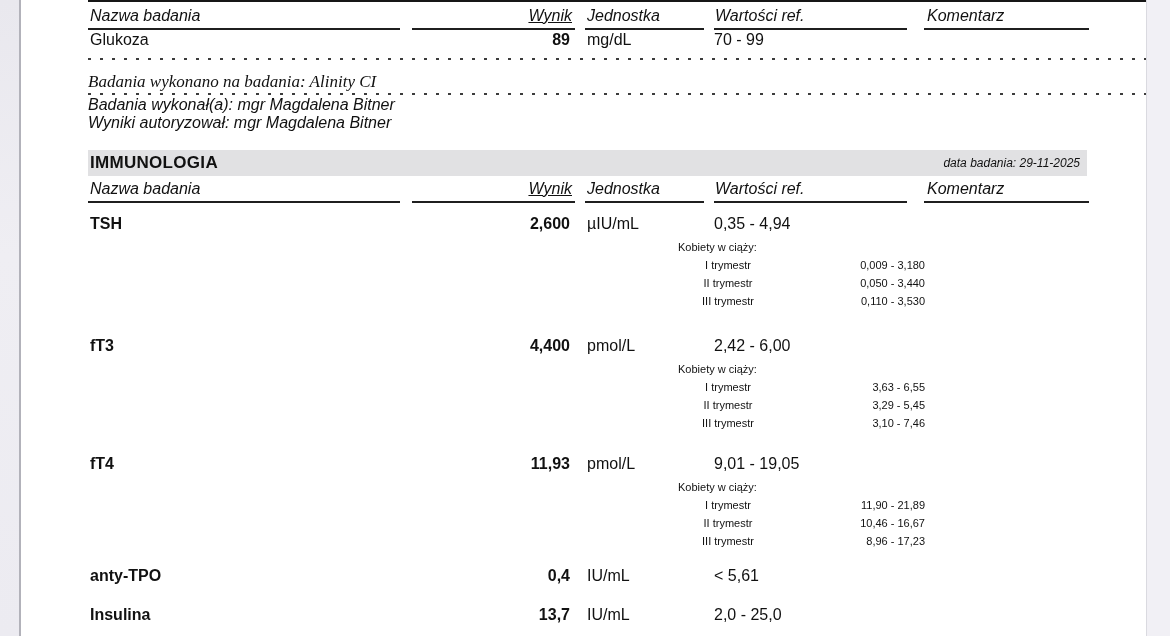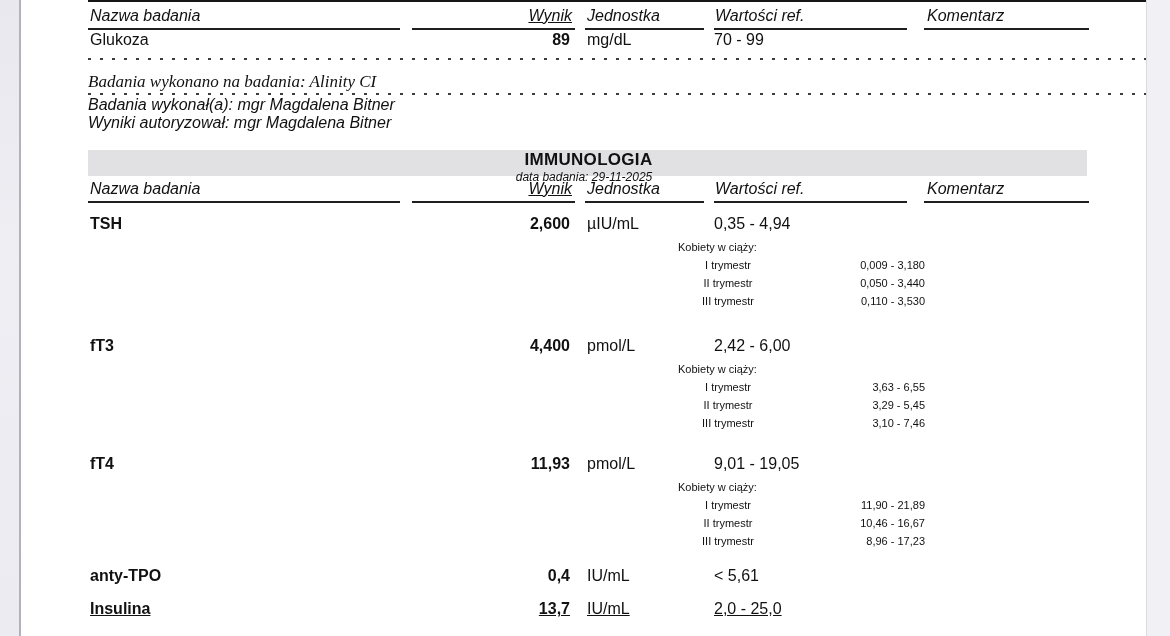--- a/index.html
+++ b/index.html
@@ -72,28 +72,28 @@
   .subrow{display:flex;}
   .sl{width:100px;text-align:center;}
   .sr{flex:1;text-align:right;}
 
   
   .m-thead1{margin-top:4px;}
   .m-glukoza{}
   .m-dotted1{margin-top:8px;}
   .m-apparatus{margin-top:13px;}
   .m-sig{margin-top:1px;}
-  .m-band{margin-top:19px;flex-direction:column;}
+  .m-band{margin-top:19px;}
   .m-thead2{margin-top:3px;}
   .m-tsh{margin-top:11px;}
   .m-sub{margin-top:5px;}
   .m-ft3{margin-top:26px;}
   .m-ft4{margin-top:22px;}
   .m-tpo{margin-top:16px;}
-  .m-ins{margin-top:14px;text-decoration:underline;}
+  .m-ins{margin-top:20px;}
 </style>
 </head>
 <body>
 
 <div class="left-strip"></div>
 <div class="right-strip"></div>
 
 <div class="content">
 
   <div class="top-border"></div>

